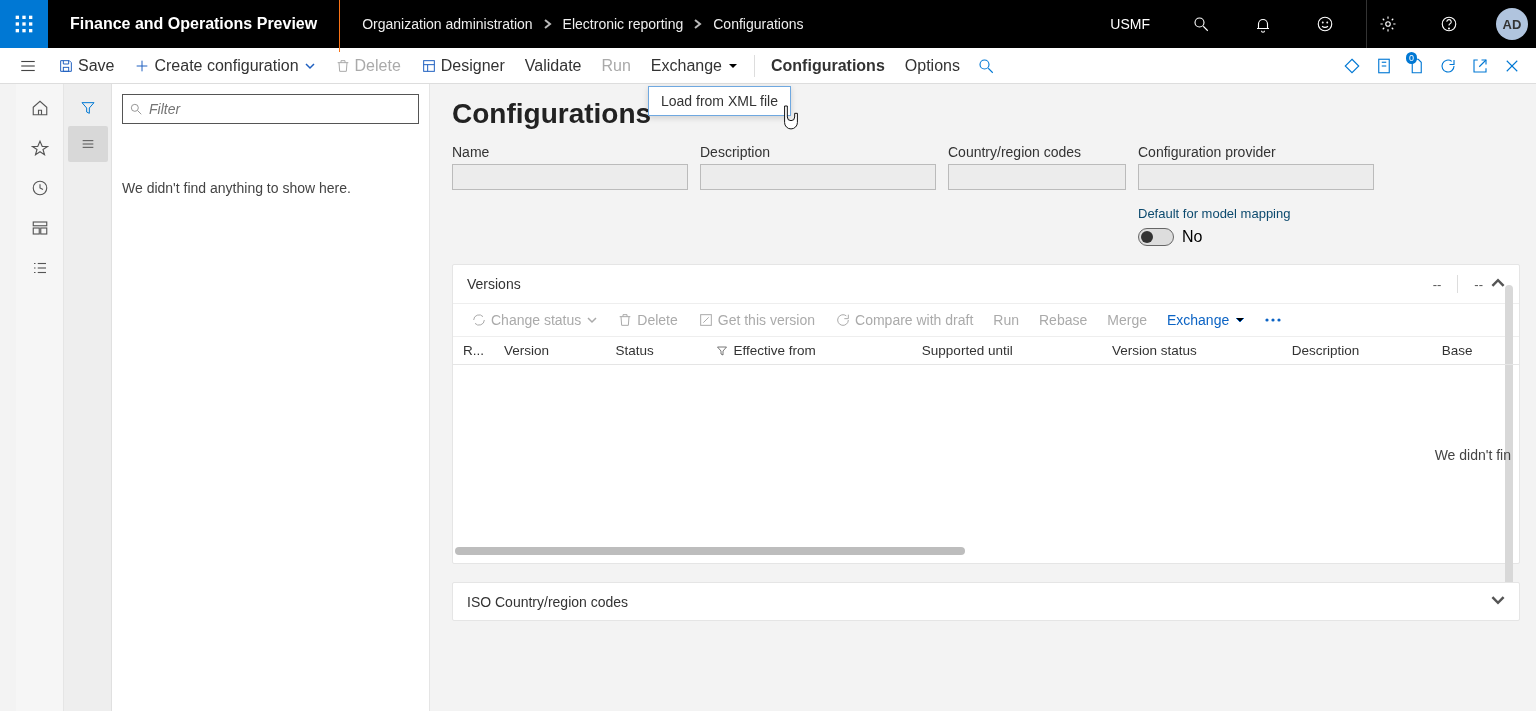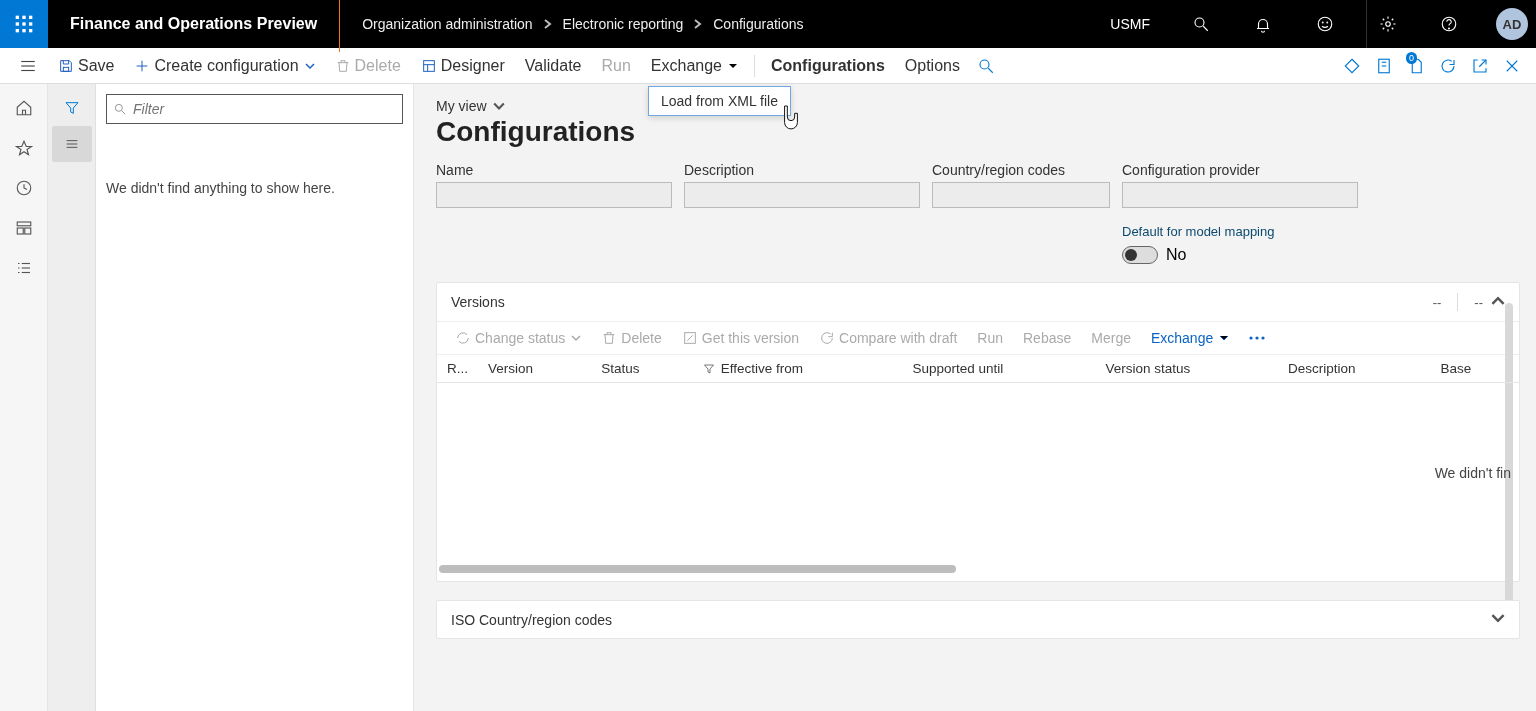--- a/index.html
+++ b/index.html
@@ -33,21 +33,21 @@
   .act .chev{ width:10px;height:10px; margin-left:2px;}
   .vdiv{ width:1px; height:22px; background:#ddd; margin:0 6px;}
   .actionbar .spacer{ flex:1;}
   .ract{ width:32px;height:32px;display:flex;align-items:center;justify-content:center;cursor:pointer;}
   .ract svg{ width:18px;height:18px; stroke:#0078D4; fill:none; stroke-width:1.5;}
   .ract.closer svg{ stroke:#0078D4;}
   .badge-ico{ position:relative;}
   .badge-ico .badge{ position:absolute; top:2px; left:6px; background:#0078D4; color:#fff; font-size:9px; border-radius:6px; padding:0 3px; line-height:12px;}
   
   
-  .body{ display:flex; height:calc(711px - 48px - 36px); }
+  .body{ display:flex; height:calc(711px - 48px - 36px);padding-left:16px; }
   .railnav{ width:48px; background:#f6f6f6; border-right:1px solid #e5e5e5; display:flex; flex-direction:column; align-items:center; padding-top:6px; gap:4px;}
   .railnav .nbtn{ width:40px;height:36px;display:flex;align-items:center;justify-content:center;cursor:pointer; border-radius:2px;}
   .railnav .nbtn svg{ width:18px;height:18px; stroke:#555; fill:none; stroke-width:1.5;}
   
   .filtercol{ width:48px; background:#eeeeee; border-right:1px solid #e0e0e0; display:flex; flex-direction:column; align-items:center; padding-top:6px;}
   .filtercol .fbtn{ width:40px;height:36px;display:flex;align-items:center;justify-content:center; cursor:pointer;}
   .filtercol .fbtn.active{ background:#d8d8d8; border-radius:2px;}
   .filtercol .fbtn svg{ width:16px;height:16px; stroke:#0078D4; fill:none; stroke-width:1.5;}
   
   .treecol{ width:318px; background:#fff; border-right:1px solid #e5e5e5; padding:10px;}
@@ -345,26 +345,20 @@
           <circle cx="10" cy="10" r="6"></circle>
           <line x1="15" y1="15" x2="21" y2="21"></line>
         </svg>
       <input placeholder="Filter" style="">
     </div>
     <div class="empty">We didn't find anything to show here.</div>
   </div>
 
   <div class="maincol">
 
-    <div class="viewrow">
-      <span>My view</span>
-      <svg viewBox="0 0 10 10">
-          <polyline points="1,3 5,7 9,3"></polyline>
-        </svg>
-    </div>
     <h1 class="pagetitle">Configurations</h1>
 
     <div class="fieldsrow">
       <div class="fld nm">
         <label>Name</label>
         <input class="ro" readonly="" style="">
       </div>
       <div class="fld ds">
         <label>Description</label>
         <input class="ro" readonly="" style="">

